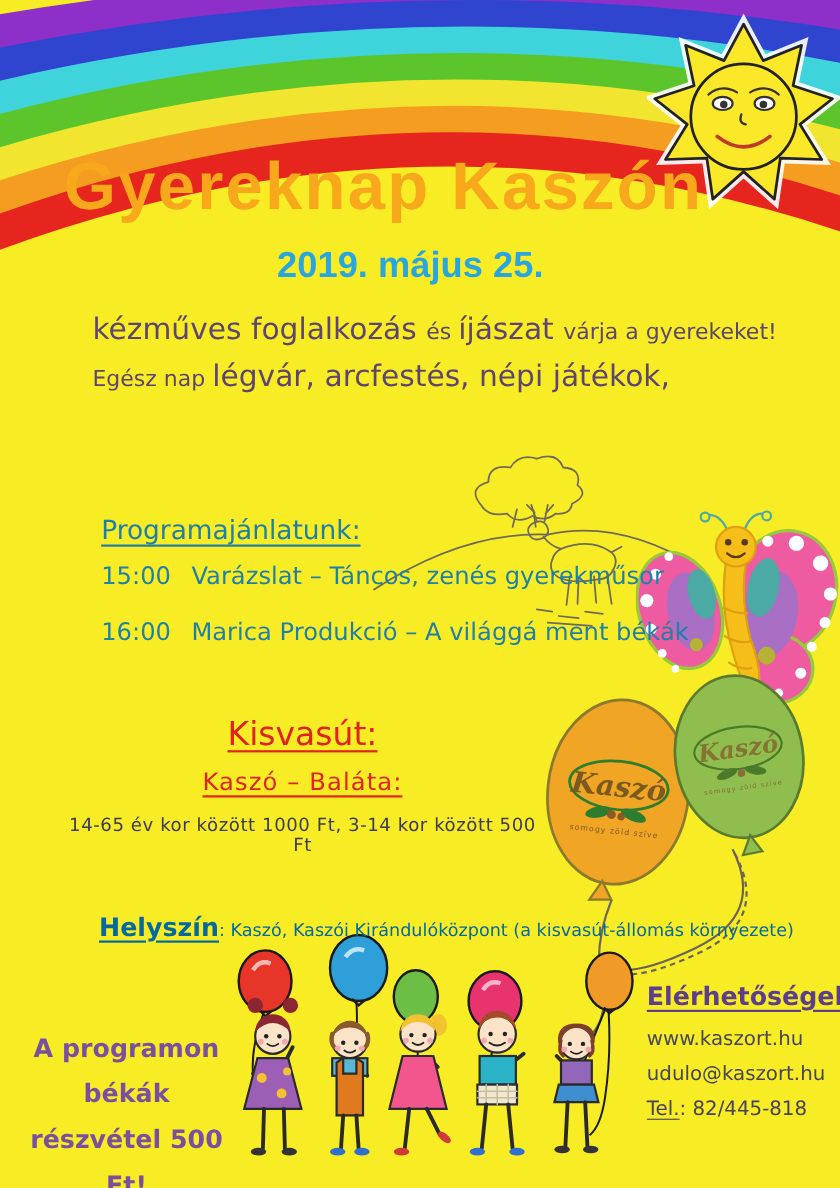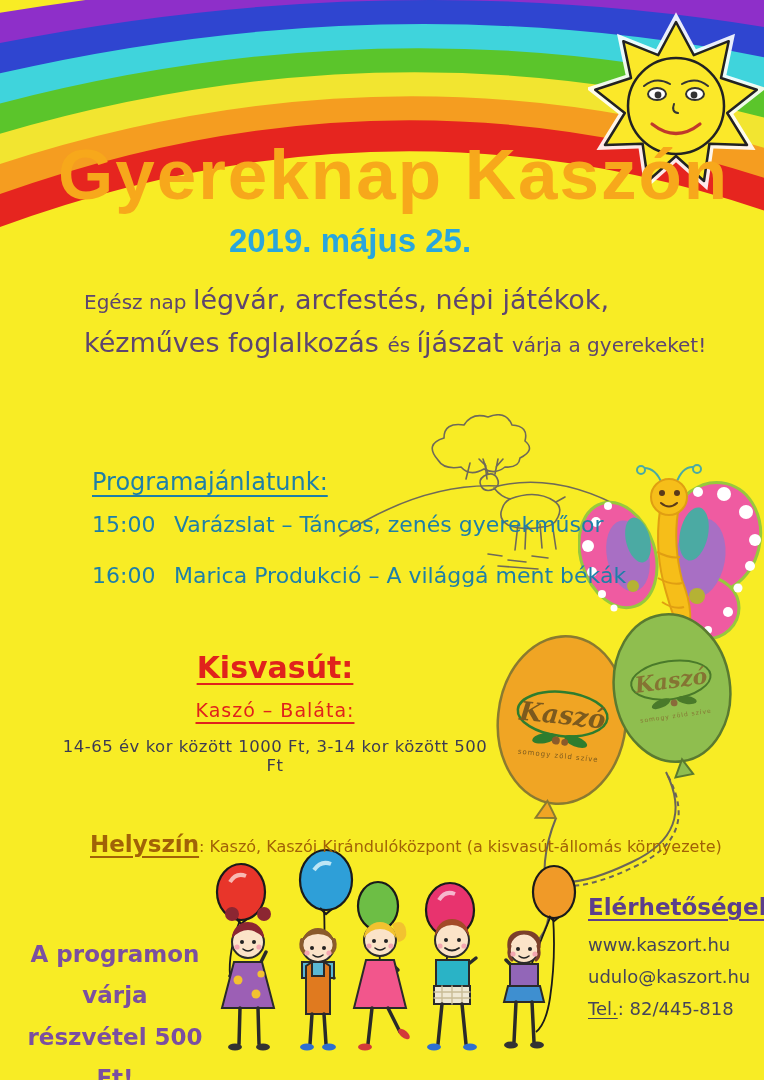--- a/index.html
+++ b/index.html
@@ -1,39 +1,39 @@
 <!DOCTYPE html>
 <html><head>
 <meta charset="utf-8">
 <style>
   html,body{margin:0;padding:0;}
   body{width:764px;height:1080px;overflow:hidden;position:relative;
        font-family:"DejaVu Sans",sans-serif;background:#F8EC25;}
   .abs{position:absolute;}
   
   .title{left:58px;top:134px;font-family:"Liberation Sans",sans-serif;
-         font-weight:bold;font-size:71px;letter-spacing:2px;color:#F7A81B;z-index:6;white-space:nowrap;}
+         font-weight:bold;font-size:61px;letter-spacing:2px;color:#F7A81B;z-index:6;white-space:nowrap;}
   .date{left:0;top:222px;width:700px;text-align:center;font-family:"Liberation Sans",sans-serif;
         font-weight:bold;font-size:33px;color:#29A6DD;z-index:6;}
   
   .intro{left:84px;top:286px;width:630px;color:#5D4570;z-index:6;line-height:1;}
   .intro .row{margin-bottom:16px;white-space:nowrap;}
   .tx-lg{font-size:27px;}
   .tx-sm{font-size:20px;}
   
   .program{left:92px;top:468px;color:#1E7FA8;z-index:6;}
   .program h2{margin:0 0 16px 0;font-size:24px;font-weight:normal;
               text-decoration:underline;text-underline-offset:5px;text-decoration-thickness:2px;}
   .program .item{font-size:22px;margin-bottom:26px;white-space:nowrap;}
   .program .time{display:inline-block;width:82px;}
   
   .train{left:60px;top:650px;width:430px;text-align:center;z-index:6;}
-  .train .h1{font-size:30px;font-weight:bold;color:#E0231C;
+  .train .h1{font-size:30px;font-weight:normal;color:#E0231C;
              text-decoration:underline;text-underline-offset:5px;text-decoration-thickness:2px;}
-  .train .h2{margin-top:14px;font-size:19px;color:#E0231C;
+  .train .h2{margin-top:14px;font-size:22px;color:#E0231C;
              text-decoration:underline;text-underline-offset:5px;text-decoration-thickness:2px;letter-spacing:1px;}
   .train .ln{margin-top:16px;font-size:16.5px;color:#3C3B52;font-weight:500;letter-spacing:.5px;}
   .train .ln + .ln{margin-top:1px;}
   
   .loc{left:90px;top:831px;z-index:6;color:#6B4398;white-space:nowrap;}
   .loc .lbl{font-size:23px;font-weight:bold;
             text-decoration:underline;text-underline-offset:4px;text-decoration-thickness:2px;}
   .loc .txt{font-size:16px;}
   
   .part{left:8px;top:934px;width:214px;text-align:center;color:#7B4FA0;
@@ -80,25 +80,25 @@
     <ellipse cx="69" cy="92" rx="9" ry="6" fill="#fff"></ellipse>
     <ellipse cx="107" cy="92" rx="9" ry="6" fill="#fff"></ellipse>
     <circle cx="70" cy="93" r="3.4" fill="#333" stroke="none"></circle>
     <circle cx="106" cy="93" r="3.4" fill="#333" stroke="none"></circle>
     <path d="M86 102 q-3 8 4 9"></path>
     <path d="M64 122 Q88 141 112 122" stroke="#C0392B" stroke-width="3.2"></path>
   </g>
 </svg>
 
 <div class="abs title" style="color: rgb(247, 168, 27);">Gyereknap Kaszón</div>
-<div class="abs date" style="color: rgb(41, 166, 221);">2019. május 25.</div>
+<div class="abs date" style="color: rgb(41, 166, 221); padding-left: 23px;">2019. május 25.</div>
 
 <div class="abs intro" style="color: rgb(93, 69, 112);">
+  <div class="row"><span class="tx-lg">kézműves foglalkozás </span><span class="tx-sm">és </span><span class="tx-lg">íjászat </span><span class="tx-sm">várja a gyerekeket!</span></div>
   <div class="row"><span class="tx-sm">Egész nap </span><span class="tx-lg">légvár, arcfestés, népi játékok,</span></div>
-  <div class="row"><span class="tx-lg">kézműves foglalkozás </span><span class="tx-sm">és </span><span class="tx-lg">íjászat </span><span class="tx-sm">várja a gyerekeket!</span></div>
 </div>
 
 <svg id="deer" class="abs" width="300" height="160" viewBox="0 0 300 160">
   <g fill="none" stroke="#6F6A58" stroke-width="1.6" stroke-linecap="round">
     <path d="M100 46 q-14 -16 6 -22 q0 -16 20 -13 q8 -13 24 -8 q18 -7 24 8 q17 1 13 16 q11 9 -5 17 q-1 10 -15 9 q-10 8 -21 2 q-14 8 -23 -2 q-17 3 -23 -7"></path>
     <path d="M132 49 l-4 16 M147 50 l2 15"></path>
     <path d="M2 122 C 60 84 112 70 160 72"></path>
     <path d="M160 72 C 212 60 262 80 298 102"></path>
     <path d="M150 60 l-5 -15 m3 7 l-7 -7 M157 60 l3 -15 m-2 8 l7 -8"></path>
     <path d="M146 62 q9 -5 13 2 q4 7 -3 11 q-9 4 -13 -3 q-3 -6 3 -10"></path>
@@ -195,21 +195,21 @@
     <text x="0" y="0" text-anchor="middle" font-family="DejaVu Serif, serif" font-style="italic" font-weight="bold" font-size="22" fill="#857433">Kaszó</text>
     <g>
       <ellipse cx="-13" cy="14" rx="10" ry="4" fill="#4A7A2A" transform="rotate(-16 -13 14)"></ellipse>
       <ellipse cx="13" cy="14" rx="10" ry="4" fill="#4A7A2A" transform="rotate(16 13 14)"></ellipse>
       <circle cx="0" cy="15" r="3.4" fill="#8A6A3A"></circle>
     </g>
     <text x="0" y="30" text-anchor="middle" font-size="6" letter-spacing="1" fill="#857433">somogy zöld szíve</text>
   </g>
 </svg>
 
-<div class="abs loc" style="color: #a16207;">
+<div class="abs loc" style="color: #0369a1;">
   <span class="lbl">Helyszín</span><span class="txt">: Kaszó, Kaszói Kirándulóközpont (a kisvasút-állomás környezete)</span>
 </div>
 
 <svg id="children" class="abs" width="424" height="226" viewBox="0 0 424 226">
   <g fill="none" stroke="#1A1A1A" stroke-width="1.8">
     <path d="M72 72 Q60 104 62 128"></path>
     <path d="M156 62 Q158 100 152 126"></path>
     <path d="M210 82 Q212 106 212 122"></path>
     <path d="M282 88 Q280 108 276 124"></path>
     <path d="M382 70 Q368 104 360 126"></path>
@@ -315,21 +315,21 @@
     <path d="M346 120 L338 112 M366 120 L368 126" fill="none" stroke="#2A2A2A" stroke-width="3.5"></path>
     <rect x="342" y="116" width="28" height="22" fill="#9266B8" stroke="#2A2A2A" stroke-width="2"></rect>
     <path d="M340 138 L372 138 L376 154 L336 154 Z" fill="#3E8FD0" stroke="#2A2A2A" stroke-width="2"></path>
     <path d="M348 154 L346 194 M364 154 L366 194" fill="none" stroke="#2A2A2A" stroke-width="3.5"></path>
     <ellipse cx="343" cy="197" rx="7" ry="3.5" fill="#333"></ellipse>
       <ellipse cx="369" cy="197" rx="7" ry="3.5" fill="#333"></ellipse>
   </g>
 </svg>
 
 <div class="abs part" style="color: rgb(123, 79, 160);">
-  <div>A programon várja</div>
+  <div>A programon békák</div>
   <div>részvétel 500 Ft!</div>
 </div>
 
 <div class="abs contact">
   <div class="h" style="color: rgb(91, 62, 140);">Elérhetőségek:</div>
   <div class="row" style="color: rgb(69, 68, 90);">www.kaszort.hu</div>
   <div class="row" style="color: rgb(69, 68, 90);">udulo@kaszort.hu</div>
   <div class="row" style="color: rgb(69, 68, 90);">
     <span class="u">Tel.</span><span>: 82/445-818</span>
   </div>

